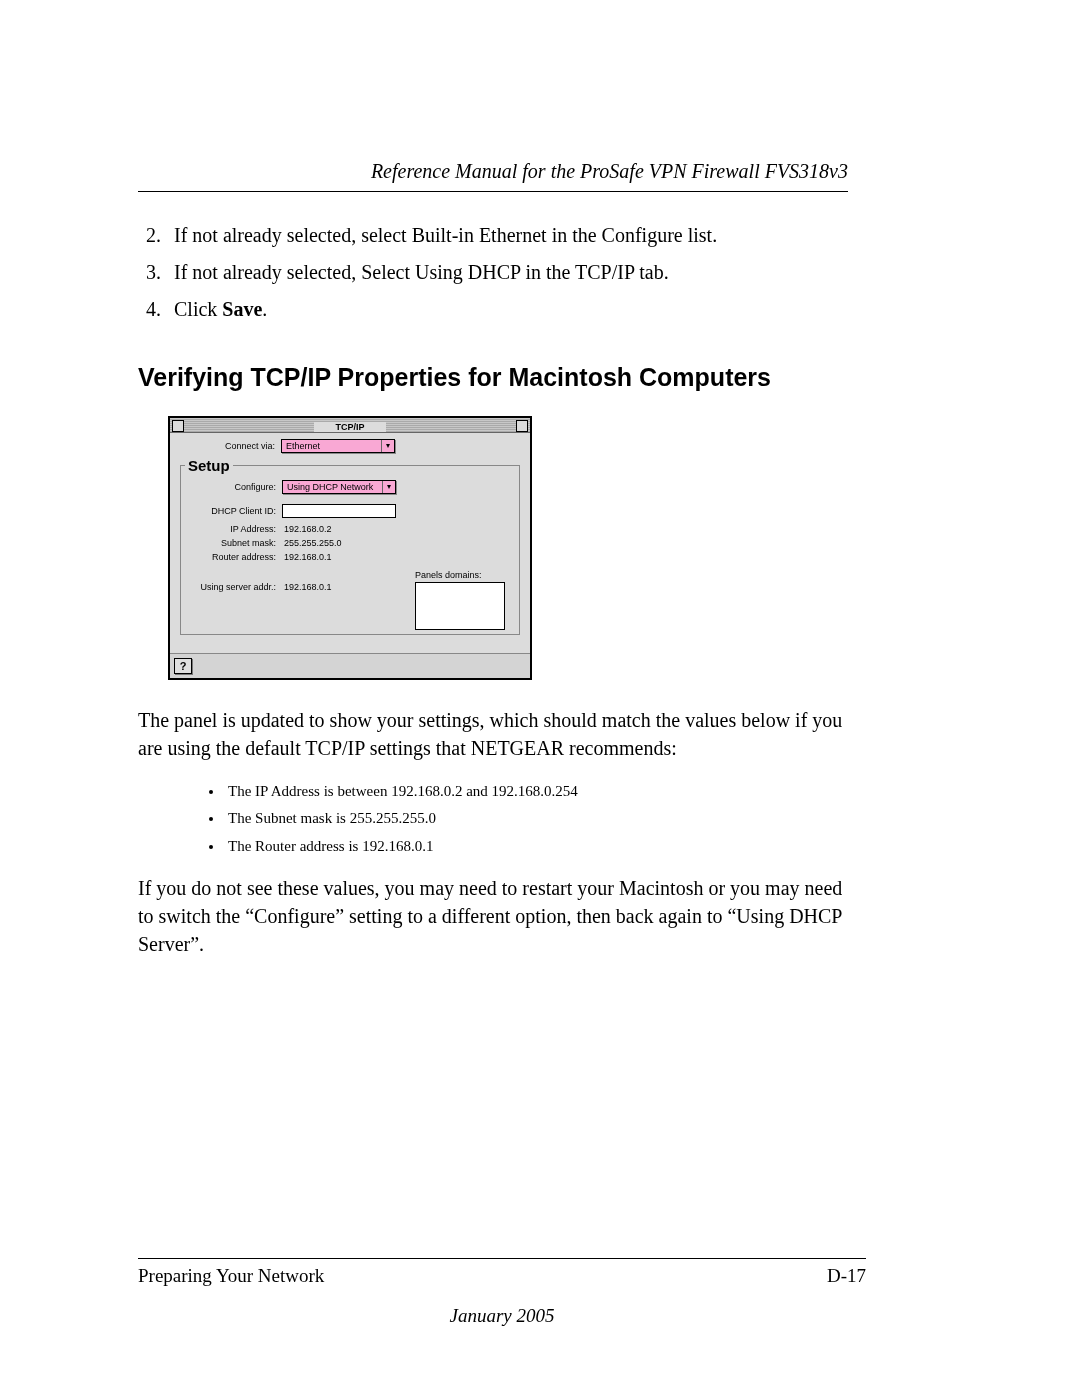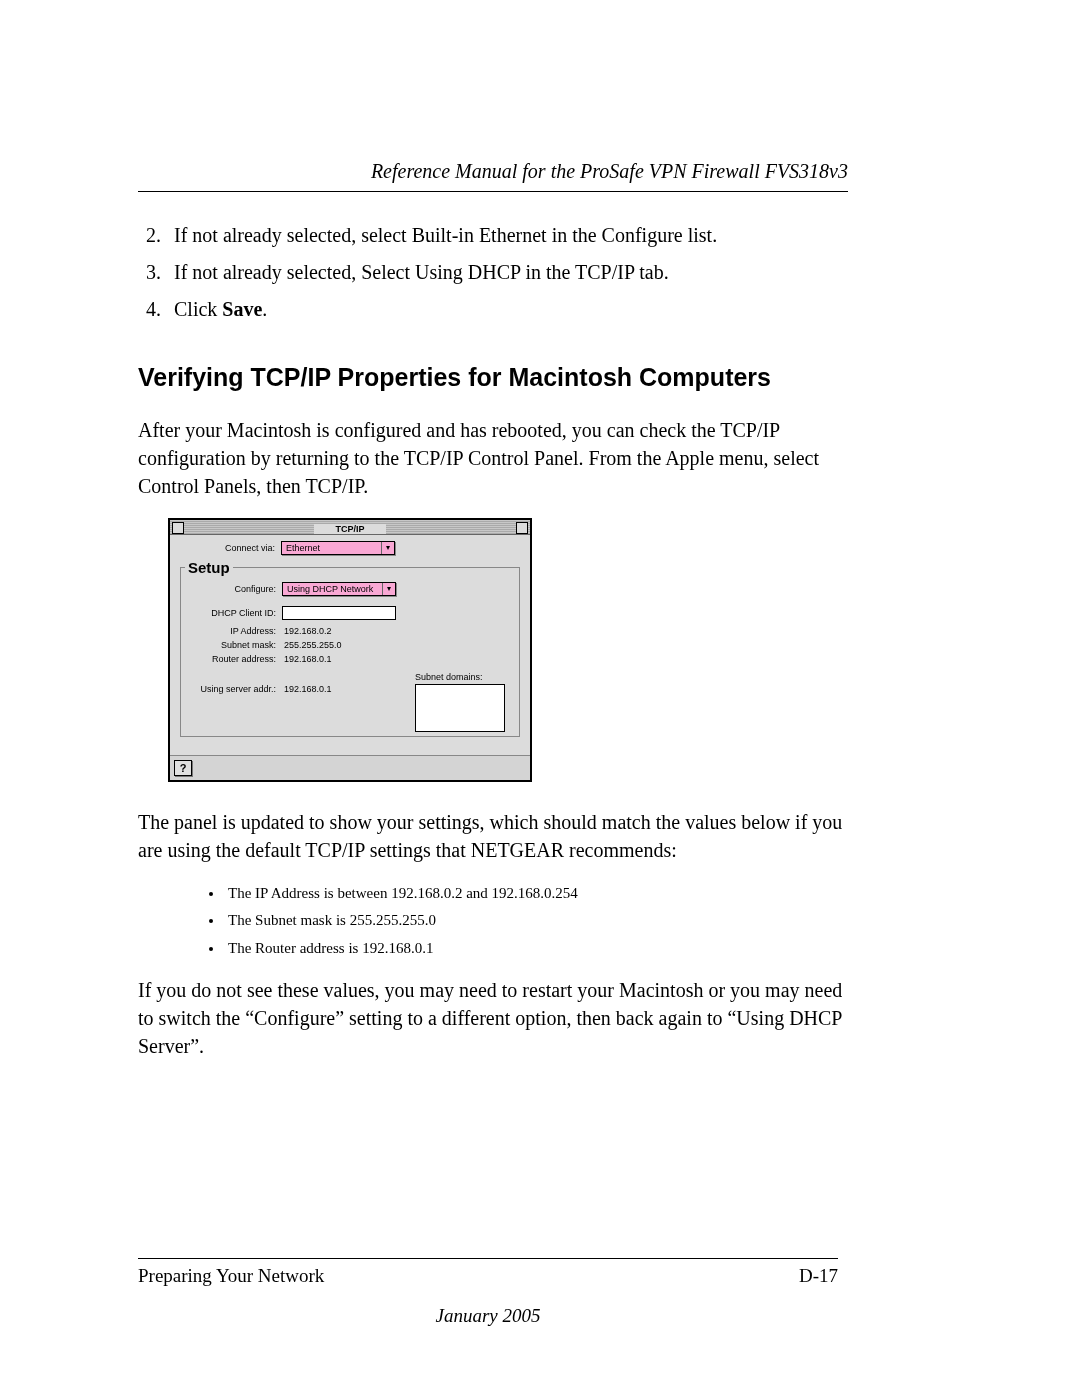--- a/index.html
+++ b/index.html
@@ -182,21 +182,21 @@
     margin: 0 0 16px 0;
     padding-left: 86px;
   }
   ul.bullets li {
     padding-left: 4px;
     margin-bottom: 4px;
   }
   .footer {
     position: absolute;
     left: 138px;
-    right: 148px;
+    right: 120px;
     bottom: 70px;
   }
   .footer-line {
     border-top: 1.5px solid #000;
     padding-top: 6px;
     display: flex;
     justify-content: space-between;
     font-size: 19px;
   }
   .footer-date {
@@ -216,21 +216,20 @@
   <ol class="steps" start="2">
     <li>If not already selected, select Built-in Ethernet in the Configure list.</li>
     <li>If not already selected, Select Using DHCP in the TCP/IP tab.</li>
     <li>
       <span>Click </span><span class="bold">Save</span><span>.</span>
     </li>
   </ol>
 
   <h2 class="section">Verifying TCP/IP Properties for Macintosh Computers</h2>
 
-  <p class="body">After your Macintosh is configured and has rebooted, you can check the TCP/IP configuration by returning to the TCP/IP Control Panel. From the Apple menu, select Control Panels, then TCP/IP.</p>
 
   <div class="screenshot-wrap">
     <div class="mac-window">
       <div class="mac-titlebar">
         <div class="box"></div>
         <div class="title">TCP/IP</div>
         <div class="box"></div>
       </div>
       <div class="mac-body">
         <div class="row">
@@ -266,21 +265,21 @@
             <div class="val">192.168.0.1</div>
           </div>
           <div class="lower">
             <div class="left">
               <div class="row" style="margin-top:12px">
                 <div class="lbl" style="width:91px">Using server addr.:</div>
                 <div class="val">192.168.0.1</div>
               </div>
             </div>
             <div class="right">
-              <div class="lbl2">Subnet domains:</div>
+              <div class="lbl2">Panels domains:</div>
               <div class="box2"></div>
             </div>
           </div>
         </fieldset>
       </div>
       <div class="mac-footer">
         <div class="help-btn">
           <span>?</span>
         </div>
       </div>

